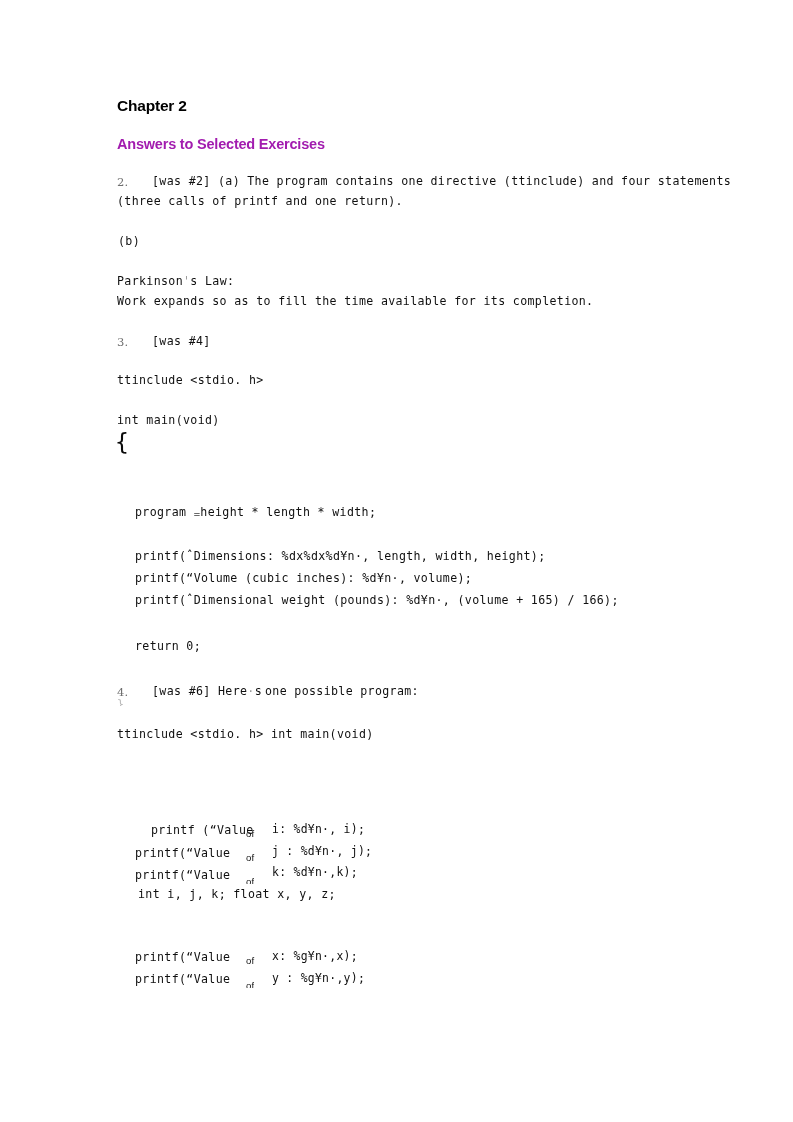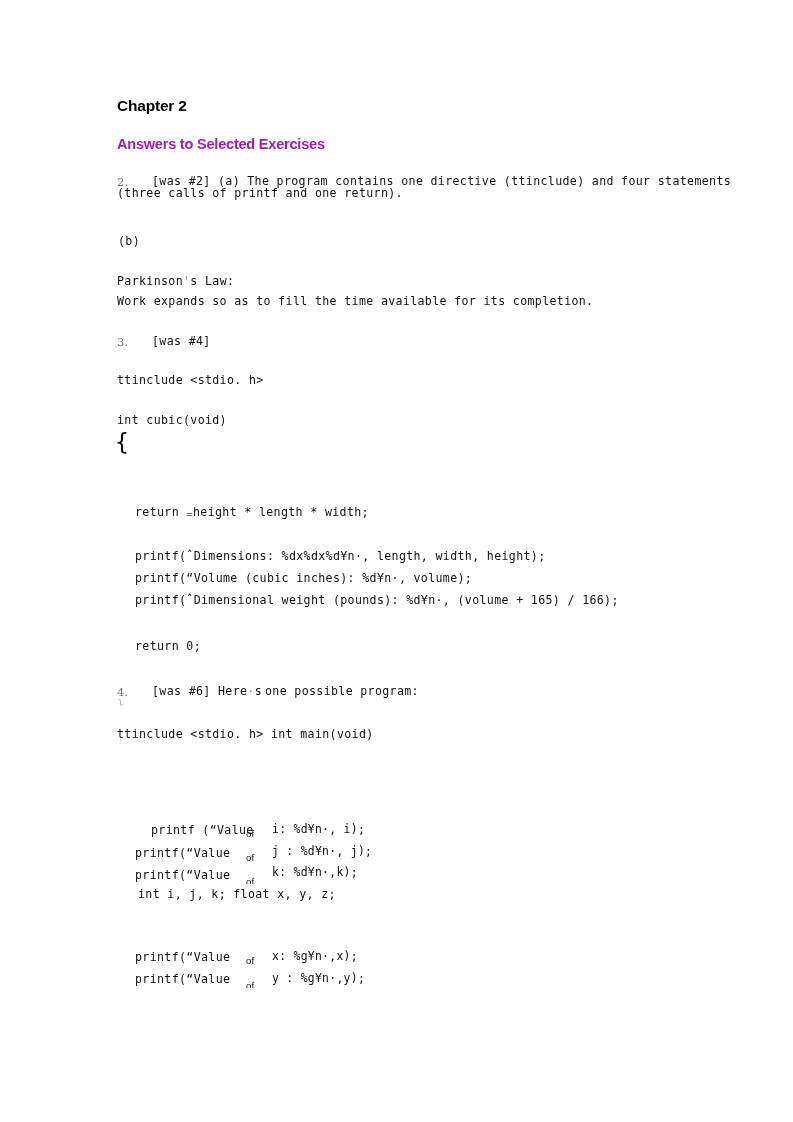--- a/index.html
+++ b/index.html
@@ -128,39 +128,39 @@
 </head>
 <body>
 
 <div class="page">
 
   <div class="h-chapter">Chapter 2</div>
   <div class="h-sub">Answers to Selected Exercises</div>
 
   <div class="num" style="left:117px; top:175px;">2.</div>
   <div class="line" style="left:152px; top:175px;">[was #2] (a) The program contains one directive (ttinclude) and four statements</div>
-  <div class="line" style="left:117px; top:187px;">(three calls of printf and one return).</div>
+  <div class="line" style="left:117px; top:195px;">(three calls of printf and one return).</div>
 
   <div class="line" style="left:118px; top:235px;">(b)</div>
 
   <div class="line" style="left:117px; top:275px;"><span>Parkinson</span><span class="faint">'</span><span>s Law:</span></div>
 
   <div class="line" style="left:117px; top:295px;">Work expands so as to fill the time available for its completion.</div>
 
   <div class="num" style="left:117px; top:335px;">3.</div>
   <div class="line" style="left:152px; top:335px;">[was #4]</div>
 
   <div class="line" style="left:117px; top:374px;">ttinclude &lt;stdio. h&gt;</div>
 
-  <div class="line" style="left:117px; top:414px;">int cubic(void)</div>
+  <div class="line" style="left:117px; top:414px;">int main(void)</div>
 
   <div class="brace" style="left:115px; top:431px;">{</div>
 
 
-  <div class="line" style="left:135px; top:506px;"><span>return </span><span class="eq">=</span><span>height * length * width;</span></div>
+  <div class="line" style="left:135px; top:506px;"><span>program </span><span class="eq">=</span><span>height * length * width;</span></div>
 
   <div class="line" style="left:135px; top:550px;">printf(ˆDimensions: %dx%dx%d¥n·, length, width, height);</div>
   <div class="line" style="left:135px; top:572px;">printf(“Volume (cubic inches): %d¥n·, volume);</div>
   <div class="line" style="left:135px; top:594px;">printf(ˆDimensional weight (pounds): %d¥n·, (volume + 165) / 166);</div>
 
   <div class="line" style="left:135px; top:640px;">return 0;</div>
 
   <div class="num" style="left:117px; top:685px;">4.</div>
   <div class="line" style="left:152px; top:685px;"><span>[was #6] Here</span><span class="faint">·</span><span>s</span></div>
   <div class="line" style="left:265px; top:685px;">one possible program:</div>

